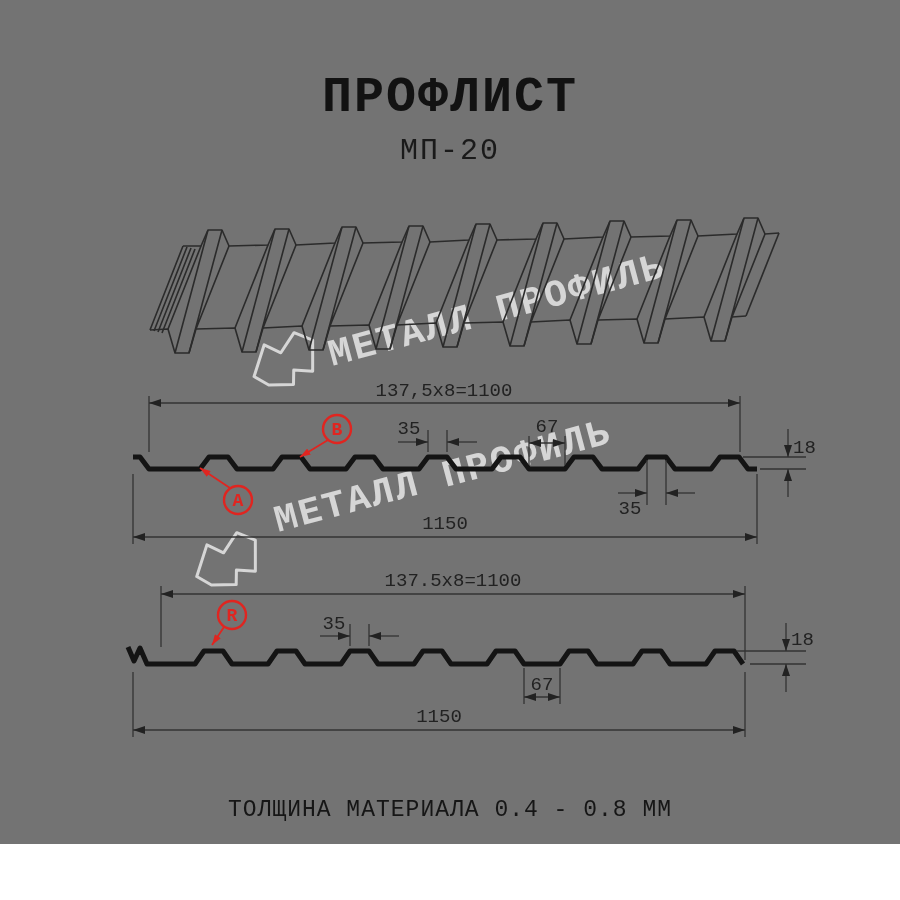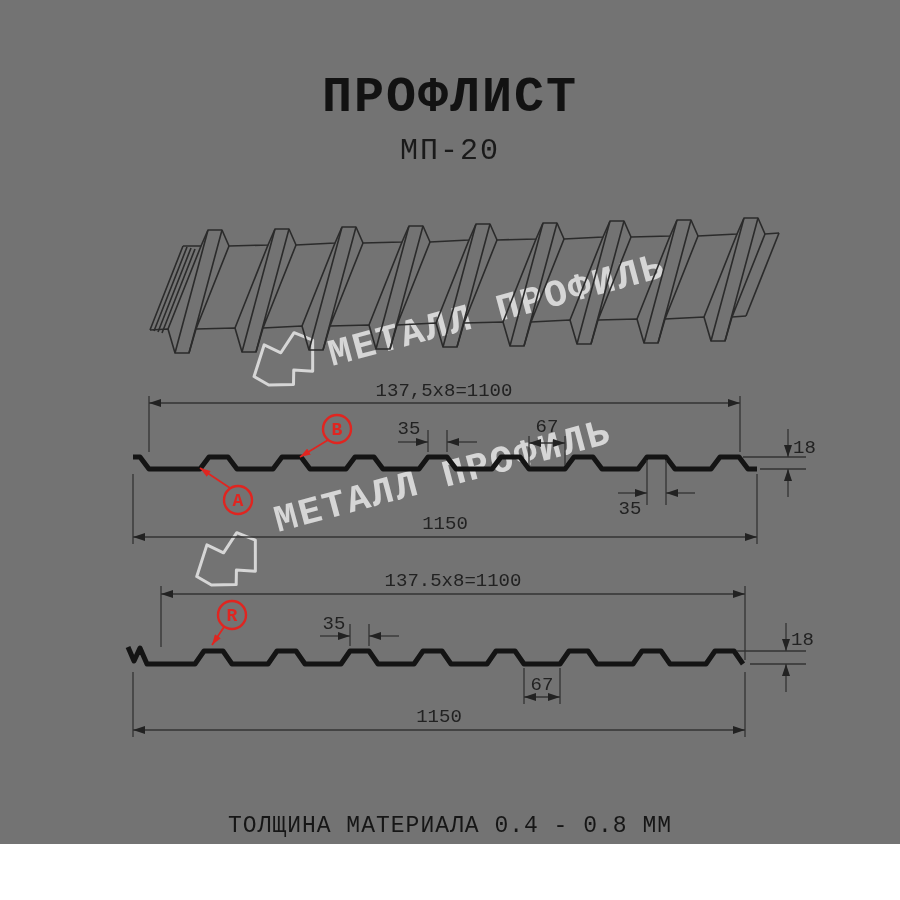--- a/index.html
+++ b/index.html
@@ -2,21 +2,21 @@
 <html><head>
 <meta charset="utf-8">
 <style>
   html,body{margin:0;padding:0;background:#fff;}
   .page{position:relative;width:900px;height:844px;background:#737373;overflow:hidden;
         font-family:Liberation Mono, monospace;}
   .header{position:absolute;top:72px;left:0;width:900px;text-align:center;color:#121212;}
   .title{font-size:50px;font-weight:700;letter-spacing:2px;line-height:1.05;}
   .subtitle{margin-top:9px;font-size:30px;font-weight:500;letter-spacing:2px;color:#1a1a1a;}
   .footer{position:absolute;top:797px;left:0;width:900px;text-align:center;
-          font-size:23px;font-weight:500;letter-spacing:1px;color:#161616;margin-top:16px;}
+          font-size:23px;font-weight:500;letter-spacing:1px;color:#161616;}
   svg{position:absolute;top:0;left:0;}
   .p3d{stroke:#2b2b2b;stroke-width:1.6;fill:none;stroke-linejoin:round;}
   .thick{stroke:#141414;stroke-width:5;fill:none;stroke-linejoin:round;}
   .thin{stroke:#333;stroke-width:1.3;fill:none;}
   .dim{font-size:19px;fill:#222;}
   .red-line{stroke:#e02520;stroke-width:1.8;fill:none;}
   .red-circ{stroke:#e02520;stroke-width:2.4;fill:none;}
   .red-letter{font-size:18px;font-weight:600;fill:#e02520;}
   .wm-text{font-size:38px;font-weight:700;letter-spacing:2px;fill:#d6d6d6;}
   .wm-logo{stroke:#d6d6d6;stroke-width:3;fill:none;stroke-linejoin:round;}

